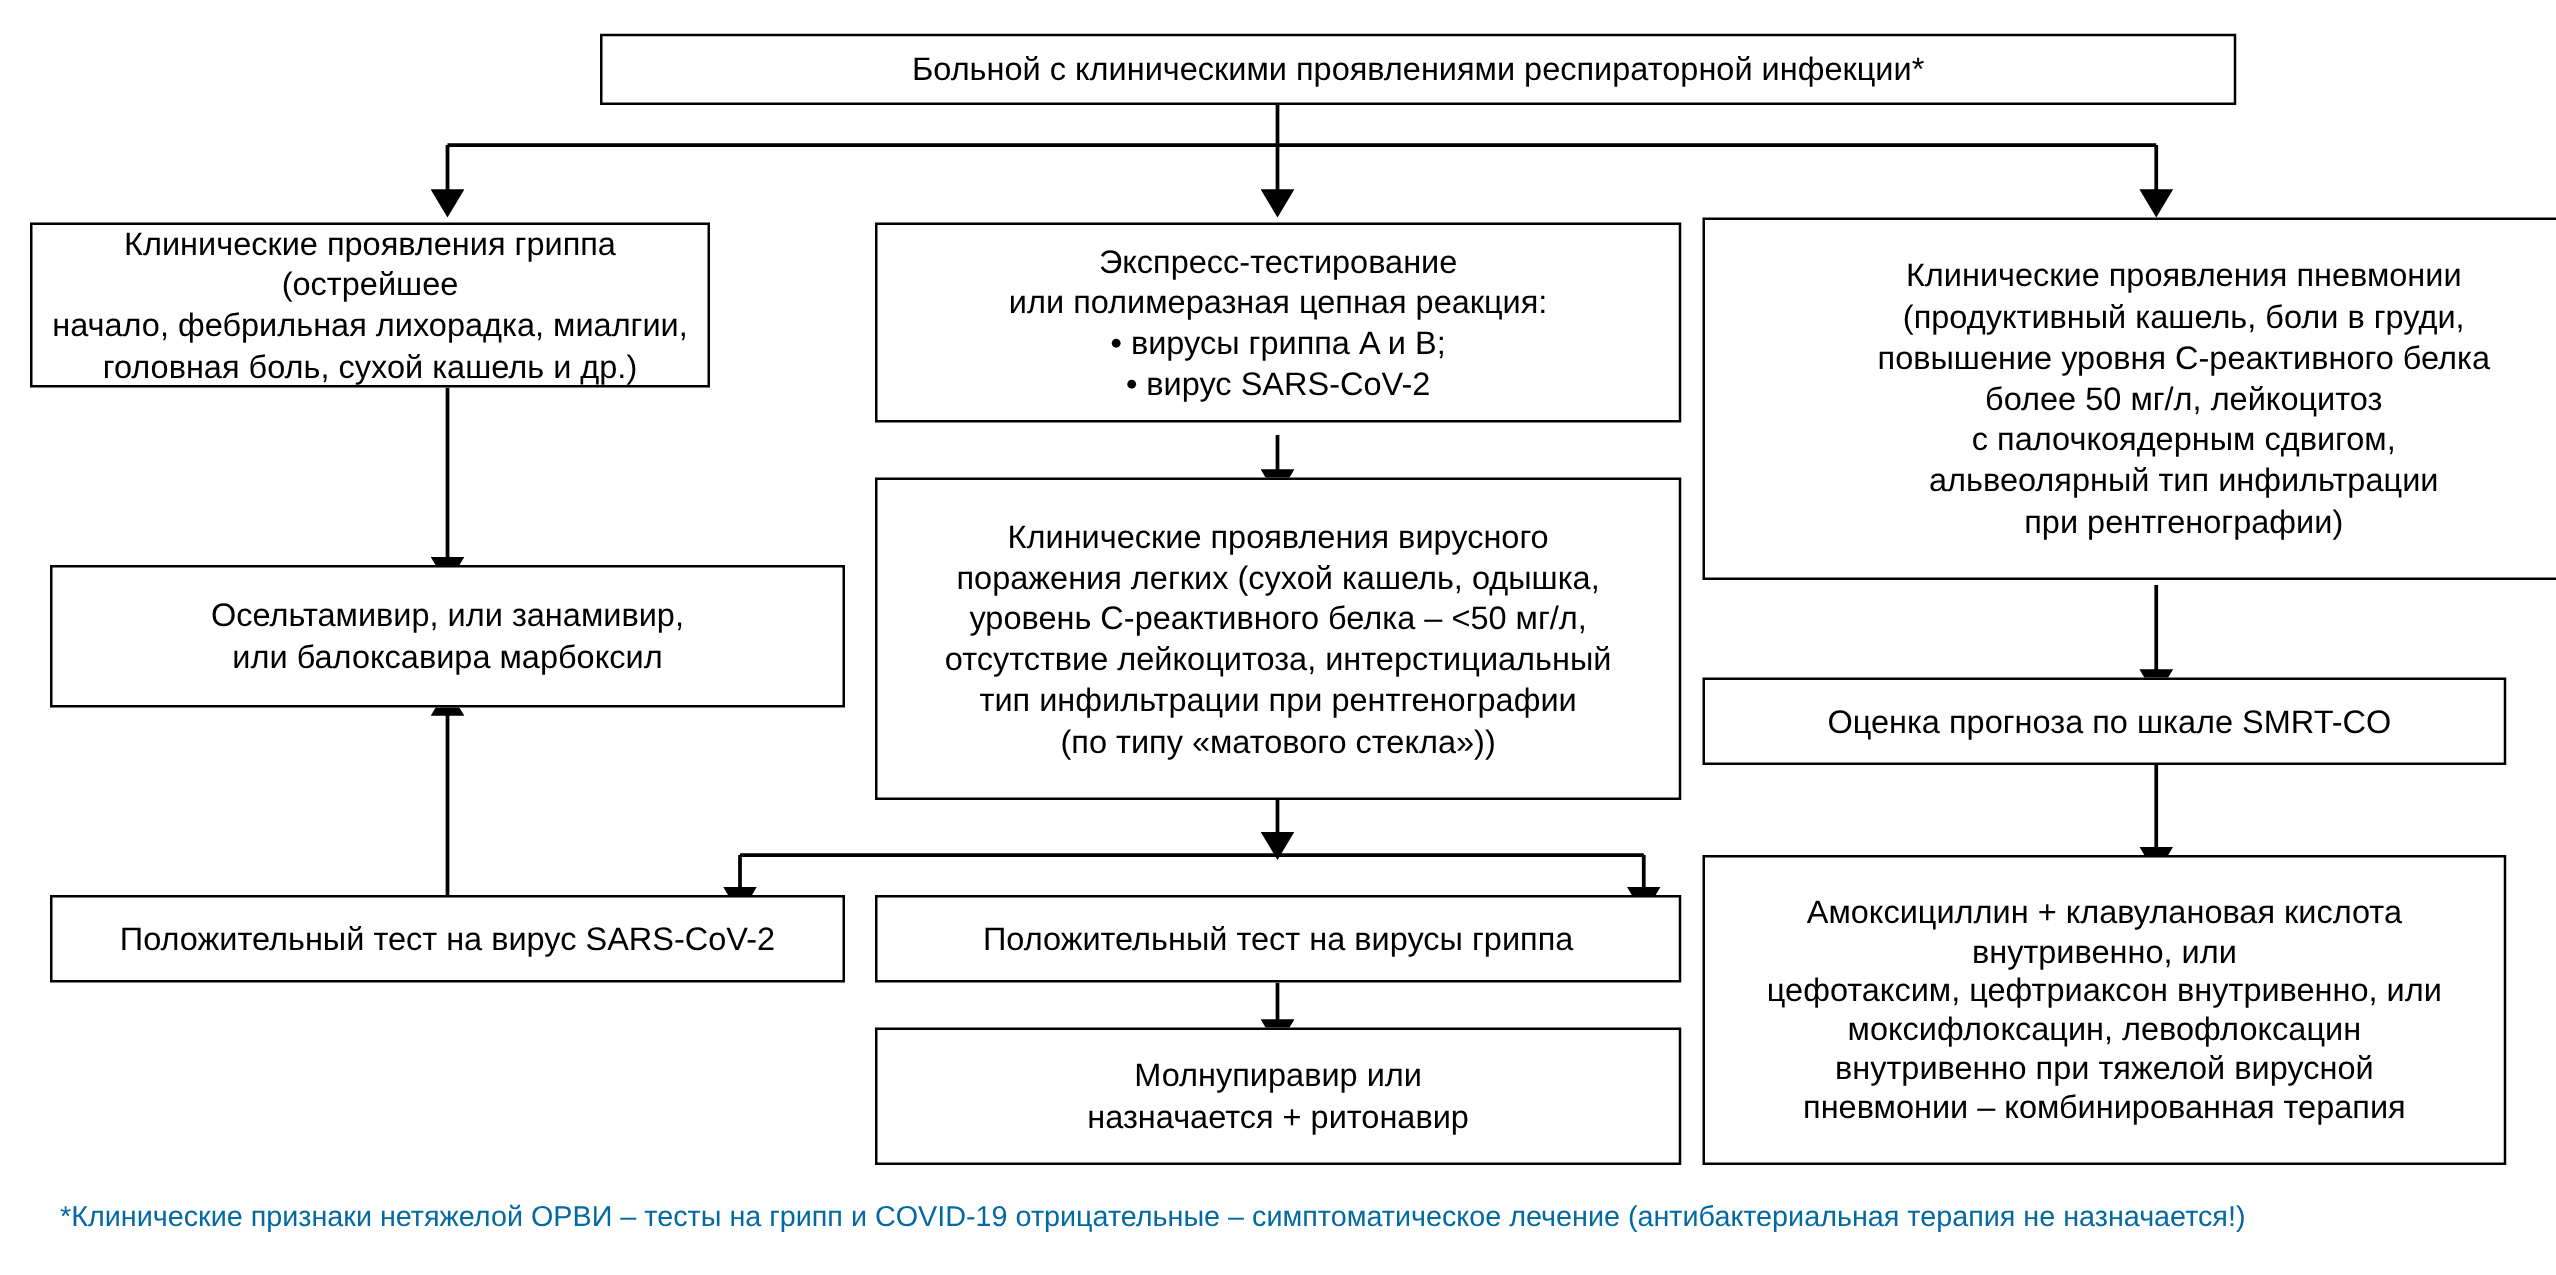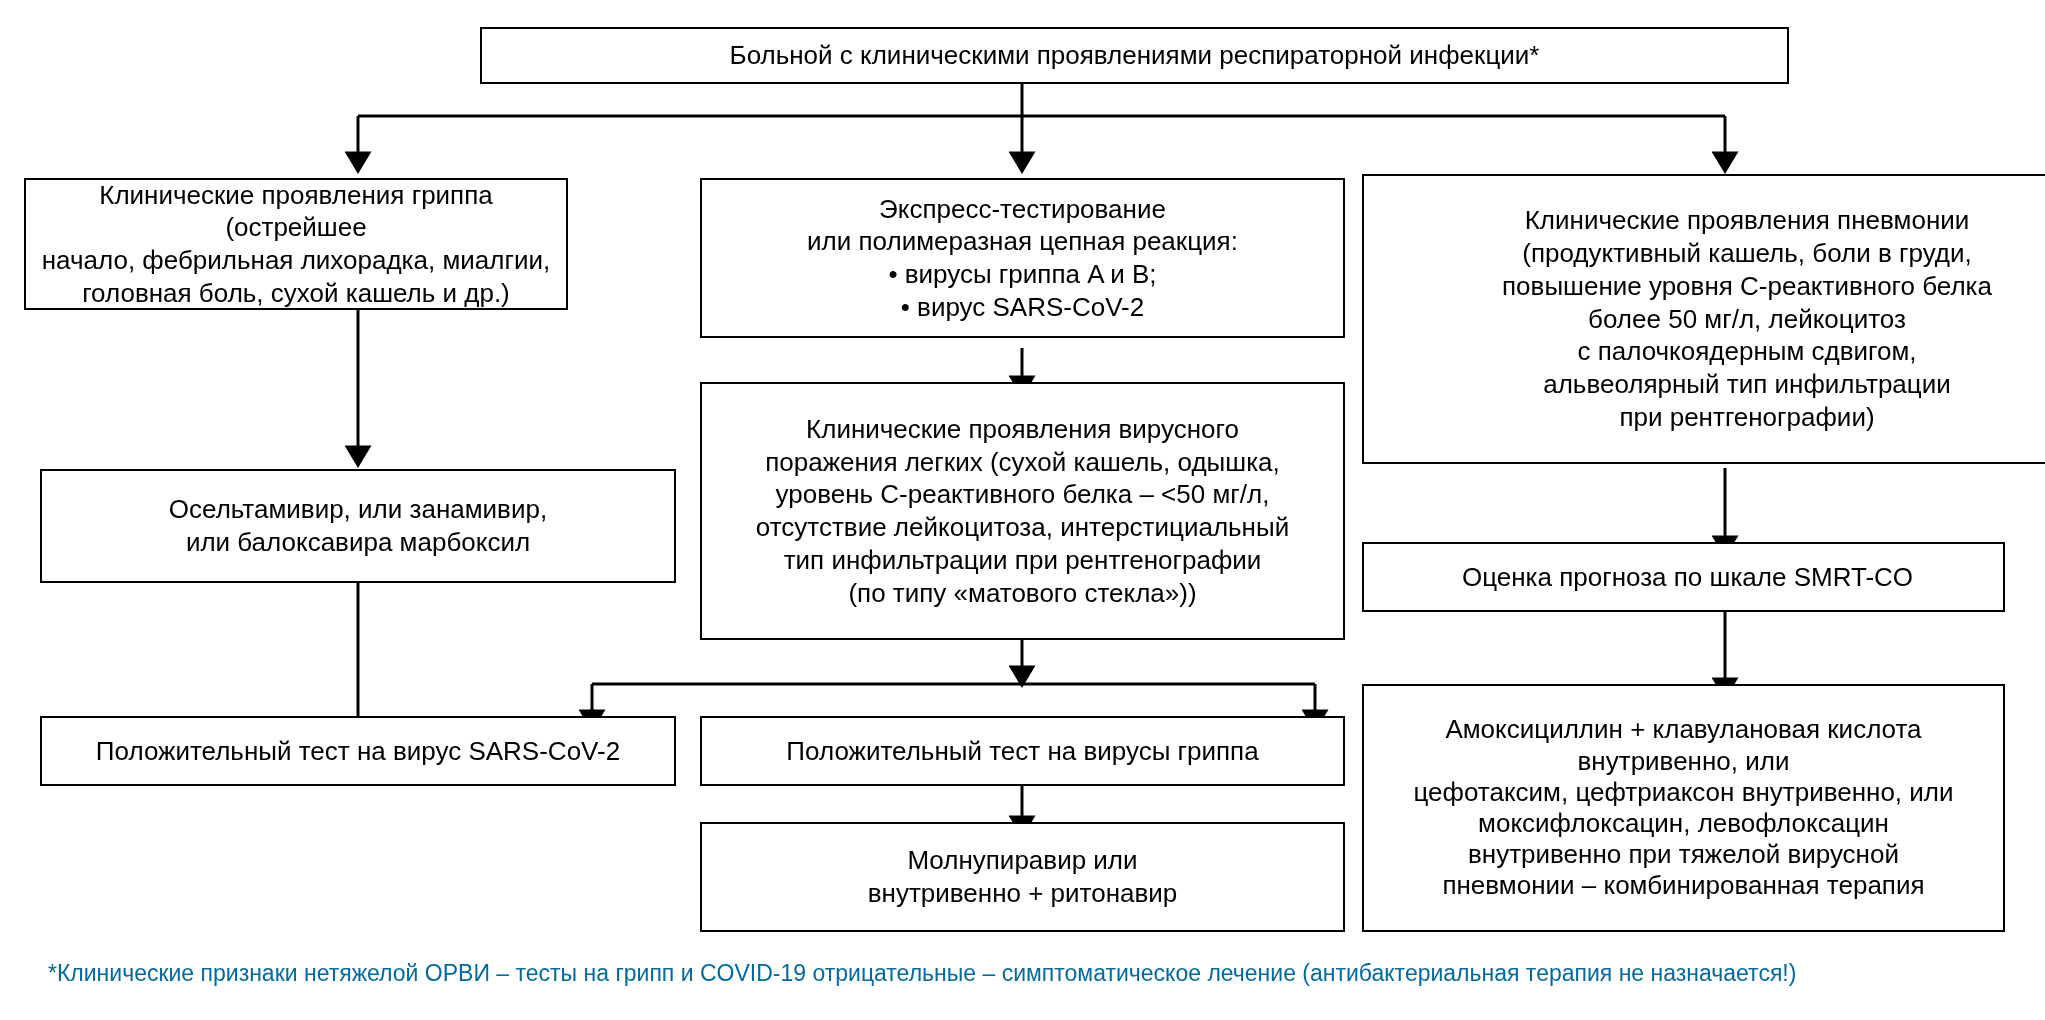--- a/index.html
+++ b/index.html
@@ -125,31 +125,31 @@
 альвеолярный тип инфильтрации
 при рентгенографии)</div>
 
   <div class="node" style="left:700px; top:382px; width:645px; height:258px;">Клинические проявления вирусного
 поражения легких (сухой кашель, одышка,
 уровень С-реактивного белка – &lt;50 мг/л,
 отсутствие лейкоцитоза, интерстициальный
 тип инфильтрации при рентгенографии
 (по типу «матового стекла»))</div>
 
-  <div class="node" style="left:40px; top:452px; width:636px; height:114px;margin-top:17px;">Осельтамивир, или занамивир,
+  <div class="node" style="left:40px; top:452px; width:636px; height:114px;">Осельтамивир, или занамивир,
 или балоксавира марбоксил</div>
 
   <div class="node" style="left:1362px; top:542px; width:643px; height:70px;padding-left:18px;">Оценка прогноза по шкале SMRT-CO</div>
 
   <div class="node" style="left:40px; top:716px; width:636px; height:70px;">Положительный тест на вирус SARS-CoV-2</div>
 
   <div class="node" style="left:700px; top:716px; width:645px; height:70px;">Положительный тест на вирусы гриппа</div>
 
   <div class="node" style="left:700px; top:822px; width:645px; height:110px;">Молнупиравир или
-внутривенно + ритонавир</div>
+назначается + ритонавир</div>
 
   <div class="node compact" style="left:1362px; top:684px; width:643px; height:248px;">Амоксициллин + клавулановая кислота
 внутривенно, или
 цефотаксим, цефтриаксон внутривенно, или
 моксифлоксацин, левофлоксацин
 внутривенно при тяжелой вирусной
 пневмонии – комбинированная терапия</div>
 
   <div class="footnote">*Клинические признаки нетяжелой ОРВИ – тесты на грипп и COVID-19 отрицательные – симптоматическое лечение (антибактериальная терапия не назначается!)</div>
 

